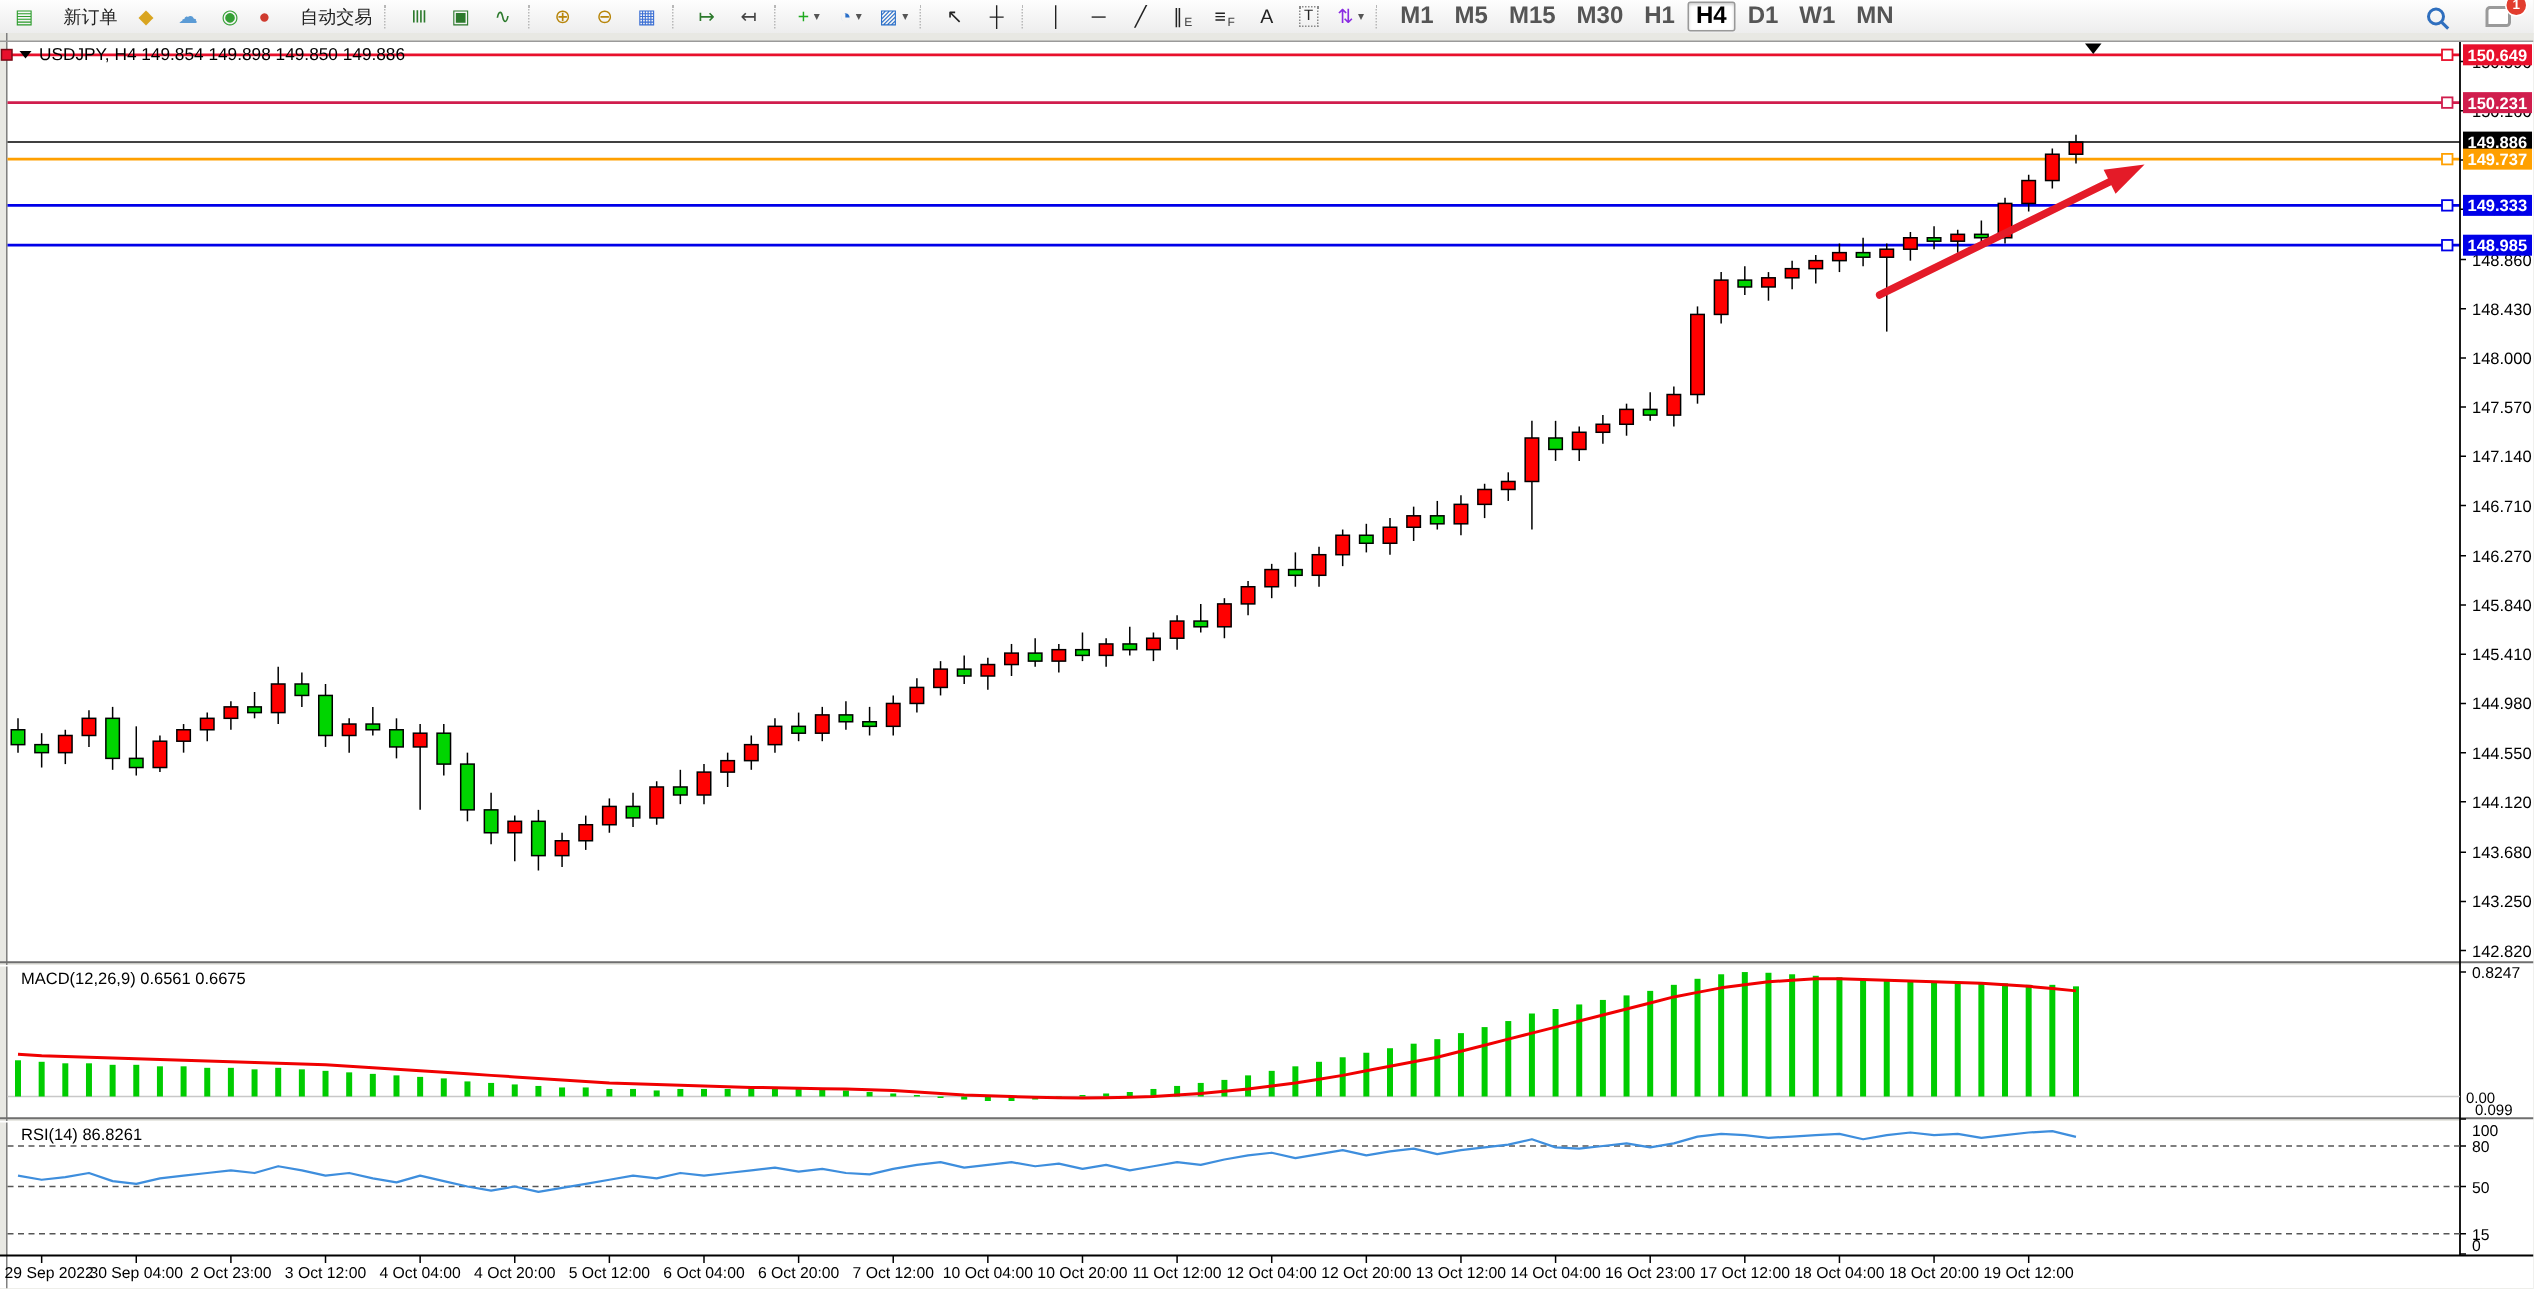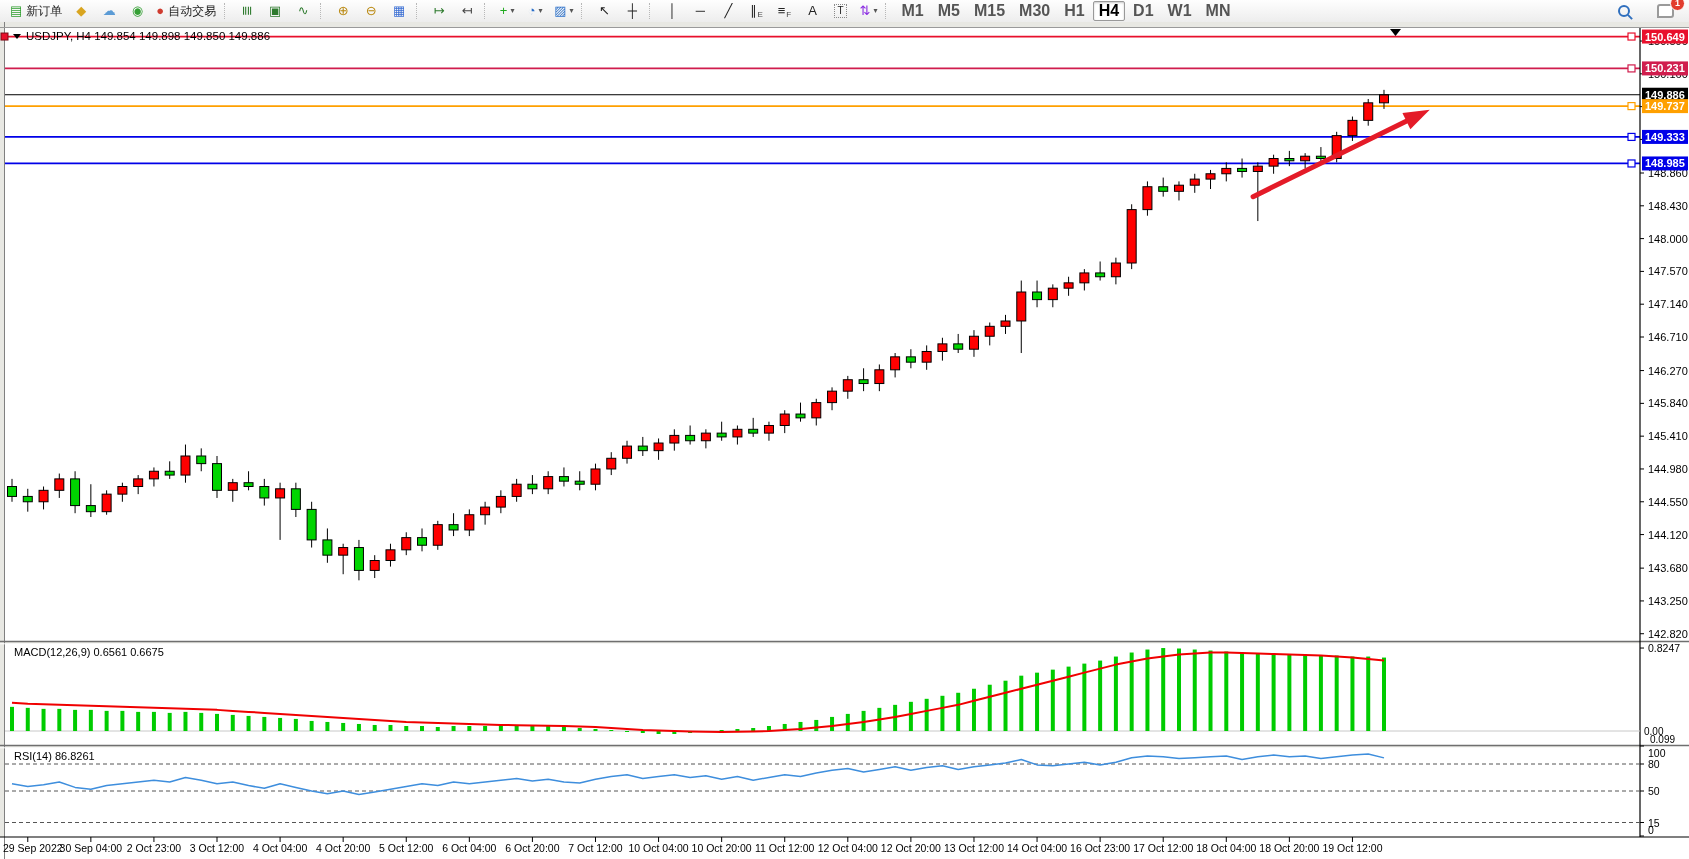--- a/index.html
+++ b/index.html
@@ -18,21 +18,21 @@
   .tb-grip{width:4px;height:16px;border-left:1px dotted #b8b8b8;margin:0 4px 0 3px;}
   .tb-btn{
     height:18px;min-width:18px;display:inline-flex;align-items:center;justify-content:center;
     padding:0 3px;margin:0 1px;border:1px solid transparent;border-radius:2px;cursor:default;
     font-size:13px;line-height:18px;color:#333;
   }
   .tb-btn .glyph{font-size:13px;line-height:14px;}
   .tb-btn .glyph.rot{display:inline-block;transform:rotate(90deg);}
   .tb-btn .glyph.boxed{border:1px dotted #8a8a8a;padding:0 2px;font-size:10px;line-height:12px;}
   .tb-btn .suffix{font-size:8px;color:#444;margin-left:1px;align-self:flex-end;line-height:10px;}
-  .tb-btn .lbl{font-size:12px;color:#222;margin-left:4px;}
+  .tb-btn .lbl{font-size:12px;color:#222;margin-left:20px;}
   .tb-btn .dd{font-size:8px;color:#555;margin-left:3px;}
   .tf-btn{font-size:16px;font-weight:bold;color:#555;padding:0 5px;}
   .tf-btn.active{background:#fff;border:1px solid #999;box-shadow:inset 0 1px 2px #c9c9c9;color:#000;text-align:center;}
   .tb-spacer{flex:1;}
   .mag{width:8px;height:8px;border:2px solid #2f6fbe;border-radius:50%;position:relative;display:inline-block;}
   .mag::after{content:"";position:absolute;width:6px;height:2px;background:#2f6fbe;transform:rotate(45deg);right:-5px;bottom:-3px;}
   .bubble{width:13px;height:10px;border:2px solid #9a9a9a;border-radius:3px 3px 3px 0;background:#fff;position:relative;display:inline-block;}
   .badge{position:absolute;top:-6px;right:-8px;background:#e23d2e;color:#fff;border-radius:50%;
     width:13px;height:13px;font-size:9px;line-height:13px;text-align:center;font-weight:bold;border:1px solid #fff;}
   .notif{position:relative;margin-right:6px;}

